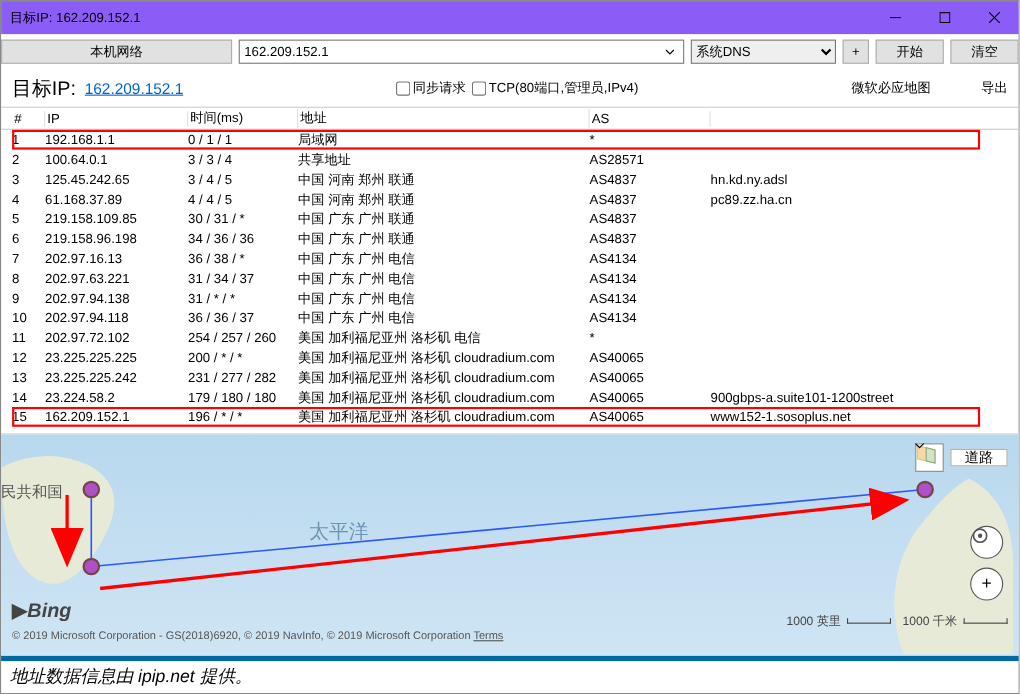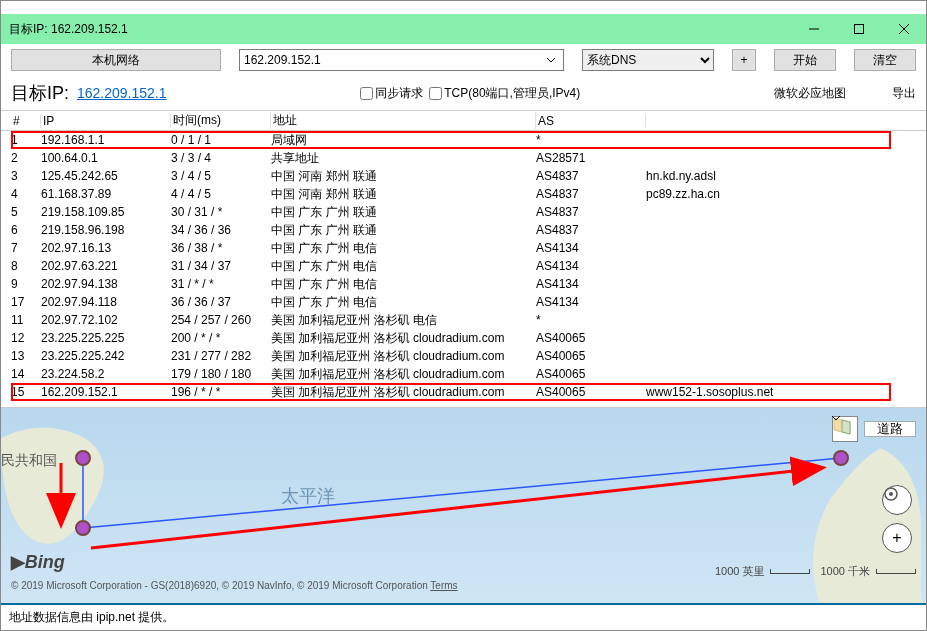--- a/index.html
+++ b/index.html
@@ -1,23 +1,23 @@
 <!DOCTYPE html>
 <html><head>
 <meta charset="utf-8">
 <style>
 * { margin: 0; padding: 0; box-sizing: border-box; font-family: "Microsoft YaHei", Arial, sans-serif; }
 body { background: #f0f0f0; width: 927px; height: 631px; overflow: hidden; font-size: 12px; }
 .window { width: 927px; height: 631px; background: #fff; border: 1px solid #888; display: flex; flex-direction: column; }
 
-.titlebar { height: 30px; display: flex; align-items: center; padding: 0 0 0 8px; background: #86efac; margin-top: 13px; }
+.titlebar { height: 30px; display: flex; align-items: center; padding: 0 0 0 8px; background: #8b5cf6; }
 .titlebar-title { font-size: 12px; flex: 1; }
 .titlebar-btn { width: 45px; height: 30px; display: flex; align-items: center; justify-content: center; cursor: pointer; }
 
-.toolbar-row { padding: 5px 10px; display: flex; gap: 18px; align-items: center; }
+.toolbar-row { padding: 5px 0; display: flex; gap: 6px; align-items: center; }
 .toolbar-row .network-btn { width: 210px; height: 22px; border: 1px solid #adadad; background: #e1e1e1; text-align: center; line-height: 20px; cursor: pointer; }
 .toolbar-row .ip-input { flex: 1; height: 22px; border: 1px solid #7a7a7a; padding: 0 4px; display: flex; align-items: center; }
 .toolbar-row .ip-input input { border: none; outline: none; flex: 1; font-size: 12px; }
 .toolbar-row .ip-input .drop { width: 16px; text-align: center; cursor: pointer; }
 .toolbar-row select { height: 22px; border: 1px solid #7a7a7a; width: 132px; font-size: 12px; }
 .toolbar-row .small-btn { width: 24px; height: 22px; border: 1px solid #adadad; background: #e1e1e1; text-align: center; line-height: 20px; cursor: pointer; }
 .toolbar-row .act-btn { width: 62px; height: 22px; border: 1px solid #adadad; background: #e1e1e1; text-align: center; line-height: 20px; cursor: pointer; }
 
 .second-row { padding: 5px 10px; display: flex; align-items: center; gap: 8px; }
 .second-row .target-label { font-size: 18px; }
@@ -50,21 +50,21 @@
 .map-zoom .locate { display:flex; align-items:center; justify-content:center; }
 
 .map-scale { position: absolute; right: 10px; bottom: 24px; display: flex; gap: 10px; font-size: 11px; color: #444; }
 .map-scale div { display: flex; align-items: center; gap: 6px; }
 .map-scale .bar { width: 40px; height: 5px; border: 1px solid #444; border-top: none; }
 
 .bing-logo { position: absolute; left: 10px; bottom: 30px; font-size: 18px; font-weight: bold; color: #444; font-style: italic; margin-top: 28px; }
 .map-copy { position: absolute; left: 10px; bottom: 12px; font-size: 10px; color: #555; margin-top: 46px; }
 .map-copy a { color: #555; }
 
-.footer { padding: 4px 8px; font-size: 12px; border-top: 2px solid #0369a1; }
+.footer { padding: 4px 8px; font-size: 16px; border-top: 5px solid #0369a1; font-style: italic; }
 
 .map-label { position:absolute; color:#6b93b3; font-size:18px; }
 .map-china { position:absolute; color:#555; font-size:14px; }
 </style>
 </head>
 <body>
 
 <div class="window">
 
   <div class="titlebar">
@@ -197,21 +197,21 @@
         </div>
         <div class="trow">
           <span class="c-num">9</span>
           <span class="c-ip">202.97.94.138</span>
           <span class="c-time">31 / * / *</span>
           <span class="c-addr">中国 广东 广州 电信</span>
           <span class="c-as">AS4134</span>
           <span class="c-host"></span>
         </div>
         <div class="trow">
-          <span class="c-num">17</span>
+          <span class="c-num">10</span>
           <span class="c-ip">202.97.94.118</span>
           <span class="c-time">36 / 36 / 37</span>
           <span class="c-addr">中国 广东 广州 电信</span>
           <span class="c-as">AS4134</span>
           <span class="c-host"></span>
         </div>
         <div class="trow">
           <span class="c-num">11</span>
           <span class="c-ip">202.97.72.102</span>
           <span class="c-time">254 / 257 / 260</span>
@@ -234,20 +234,21 @@
           <span class="c-addr">美国 加利福尼亚州 洛杉矶 cloudradium.com</span>
           <span class="c-as">AS40065</span>
           <span class="c-host"></span>
         </div>
         <div class="trow">
           <span class="c-num">14</span>
           <span class="c-ip">23.224.58.2</span>
           <span class="c-time">179 / 180 / 180</span>
           <span class="c-addr">美国 加利福尼亚州 洛杉矶 cloudradium.com</span>
           <span class="c-as">AS40065</span>
+          <span class="c-host">900gbps-a.suite101-1200street</span>
         </div>
         <div class="trow">
           <span class="c-num">15</span>
           <span class="c-ip">162.209.152.1</span>
           <span class="c-time">196 / * / *</span>
           <span class="c-addr">美国 加利福尼亚州 洛杉矶 cloudradium.com</span>
           <span class="c-as">AS40065</span>
           <span class="c-host">www152-1.sosoplus.net</span>
         </div>
       </div>

